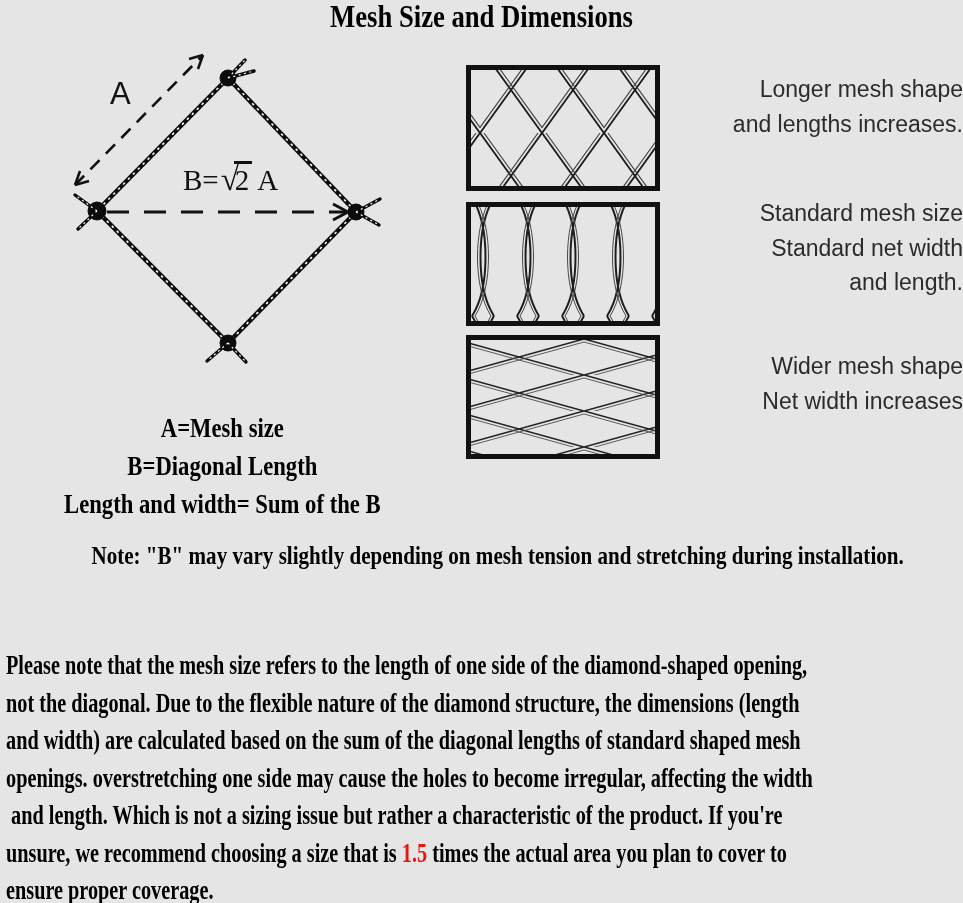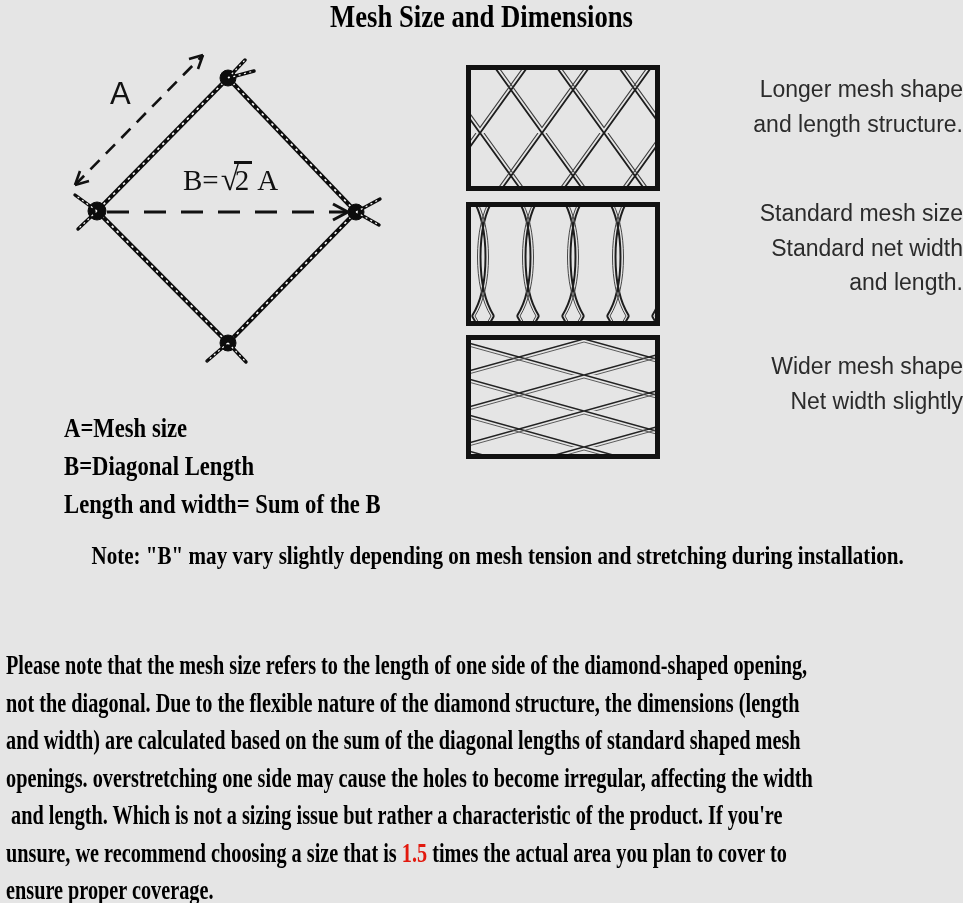--- a/index.html
+++ b/index.html
@@ -25,21 +25,21 @@
   .mesh-fig{position:absolute;}
 
   
   .mesh-label{position:absolute;left:711px;width:252px;
               font-family:"Liberation Sans",sans-serif;font-size:23px;
               line-height:34.5px;color:#2b2b2b;text-align:right;}
   .mesh-label div{white-space:pre;}
 
   
   .legend{position:absolute;left:64px;top:409px;font-weight:bold;font-size:27px;
-          line-height:38px;}
+          line-height:38px;text-align:center;}
   .legend div{transform:scaleX(.84);transform-origin:left center;white-space:pre;}
 
   
   .note{position:absolute;left:0;top:541px;width:963px;text-align:center;
         font-weight:bold;font-size:26px;transform:scaleX(.81);
         transform-origin:center top;white-space:pre;}
 
   
   .paragraph{position:absolute;left:6px;top:647px;font-weight:bold;font-size:27px;
              line-height:37.5px;}
@@ -135,30 +135,30 @@
         <path d="M0,0 L130,36 M0,36 L130,0" stroke="#222" stroke-width="1.6" fill="none"></path>
         <path d="M0,3 L130,39 M0,39 L130,3" stroke="#4a4a4a" stroke-width="0.9" fill="none"></path>
       </pattern>
     </defs>
     <rect x="4" y="4" width="186" height="116" fill="url(#p-wider)"></rect>
     <rect x="2.5" y="2.5" width="189" height="119" fill="none" stroke="#111" stroke-width="5"></rect>
   </svg>
 
   <div class="mesh-label" style="top:72px">
     <div>Longer mesh shape</div>
-    <div>and length structure.</div>
+    <div>and lengths increases.</div>
   </div>
   <div class="mesh-label" style="top:196px">
     <div>Standard mesh size</div>
     <div>Standard net width</div>
     <div>and length.</div>
   </div>
   <div class="mesh-label" style="top:349px">
     <div>Wider mesh shape</div>
-    <div>Net width slightly</div>
+    <div>Net width increases</div>
   </div>
 
   <div class="legend">
     <div>A=Mesh size</div>
     <div>B=Diagonal Length</div>
     <div>Length and width= Sum of the B</div>
   </div>
 
   <div class="note">Note: "B" may vary slightly depending on mesh tension and stretching during installation.</div>
 

